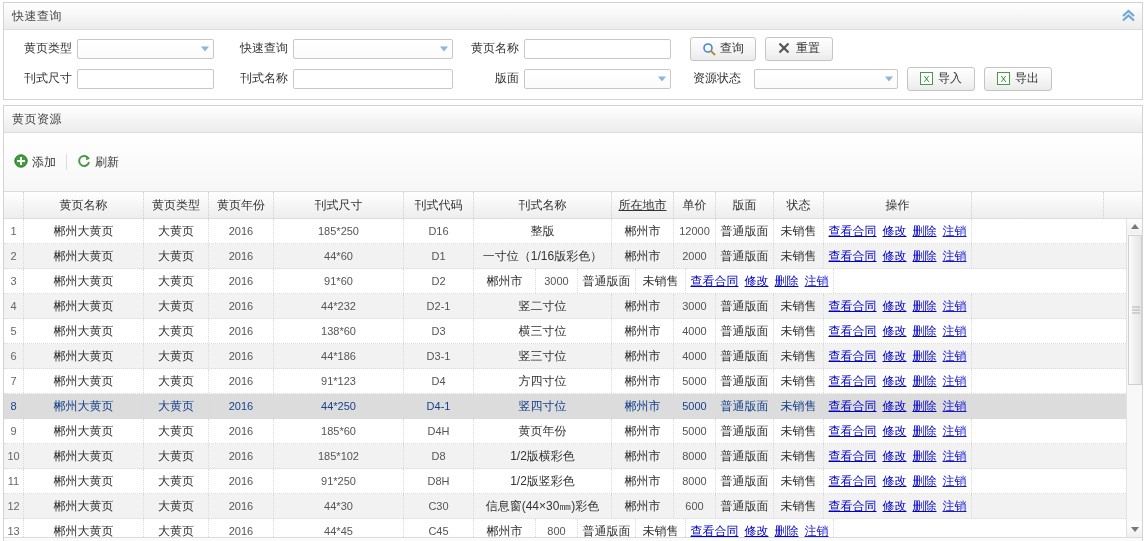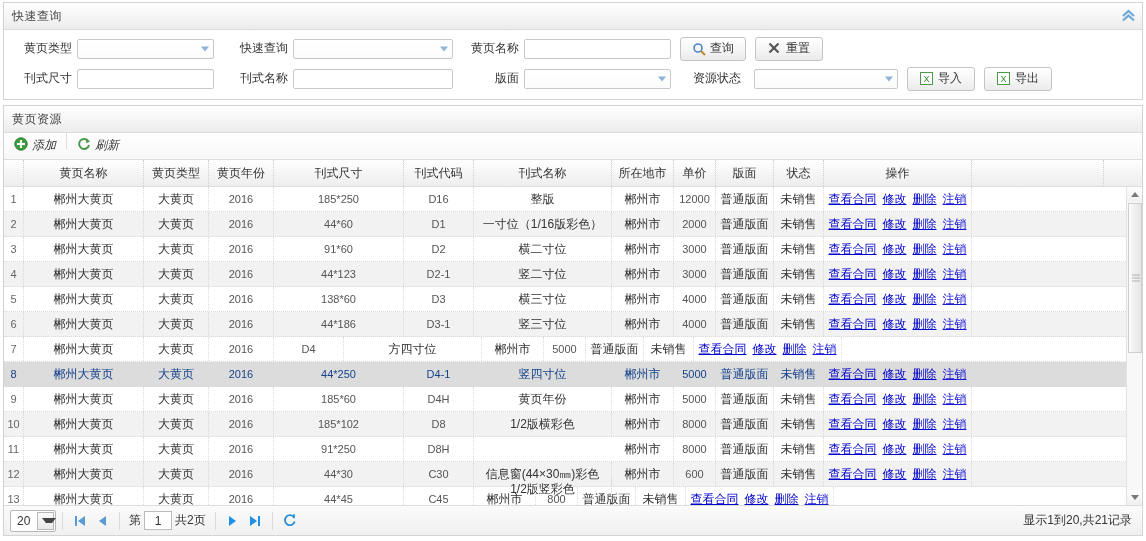--- a/index.html
+++ b/index.html
@@ -109,25 +109,24 @@
   
   .panel2 {
     margin: 5px 3px 0 3px;
     border: 1px solid #d3d3d3;
     background: #fff;
     box-sizing: border-box;
   }
   .toolbar {
     height: 26px;
     display: flex;
-    align-items: flex-start;
+    align-items: center;
     background: linear-gradient(to bottom,#ffffff 0%,#f7f7f7 100%);
     border-bottom: 1px solid #dcdcdc;
-    padding: 0 2px;
-    font-style: italic;
+    padding: 16px 2px;
   }
   .tb-btn {
     display: inline-flex;
     align-items: center;
     gap: 4px;
     height: 22px;
     padding: 0 7px;
     font-size: 12px;
     color: #333;
     cursor: pointer;
@@ -304,21 +303,21 @@
           <label style="width:52px">快速查询</label>
           <div class="sel" style="width:160px">
             <span></span>
             <span class="arrow"></span>
           </div>
         </div>
         <div class="fld" style="margin-left:14px">
           <label style="width:52px">黄页名称</label>
           <input class="txt" style="width: 147px;" value="">
         </div>
-        <div class="btn" style="margin-left:9px;width:48px">
+        <div class="btn" style="margin-left:19px;width:48px">
           <span class="ic">
             <svg width="14" height="14" viewBox="0 0 14 14">
               <circle cx="6" cy="6" r="4" fill="none" stroke="#4a86c8" stroke-width="1.6"></circle>
               <line x1="9" y1="9" x2="13" y2="13" stroke="#c08a2a" stroke-width="2"></line>
             </svg>
           </span>
           <span>查询</span>
         </div>
         <div class="btn" style="margin-left:9px;width:68px">
           <span class="ic">
@@ -406,21 +405,21 @@
 
     <div class="grid-wrap">
       <div class="grid-head">
           <div class="hc" style="width: 20px; flex: 0 0 20px;"></div>
           <div class="hc" style="width: 120px; flex: 0 0 120px;">黄页名称</div>
           <div class="hc" style="width: 65px; flex: 0 0 65px;">黄页类型</div>
           <div class="hc" style="width: 65px; flex: 0 0 65px;">黄页年份</div>
           <div class="hc" style="width: 130px; flex: 0 0 130px;">刊式尺寸</div>
           <div class="hc" style="width: 70px; flex: 0 0 70px;">刊式代码</div>
           <div class="hc" style="width: 138px; flex: 0 0 138px;">刊式名称</div>
-          <div class="hc" style="width: 62px; flex: 0 0 62px;">所在地市</div>
+          <div class="hc" style="width: 62px; flex: 0 0 62px; text-decoration: underline;">所在地市</div>
           <div class="hc" style="width: 42px; flex: 0 0 42px;">单价</div>
           <div class="hc" style="width: 58px; flex: 0 0 58px;">版面</div>
           <div class="hc" style="width: 50px; flex: 0 0 50px;">状态</div>
           <div class="hc" style="width: 148px; flex: 0 0 148px;">操作</div>
           <div class="hc last" style="width: 132px; flex: 0 0 132px;"></div>
         </div>
       <div class="grid-body">
         <div id="rows-host">
             <div class="row">
               <div class="cell num" style="width: 20px; flex: 0 0 20px;">1</div>
@@ -462,39 +461,38 @@
               </div>
               <div class="cell last" style="width: 132px; flex: 0 0 132px;"></div>
             </div>
             <div class="row">
               <div class="cell num" style="width: 20px; flex: 0 0 20px;">3</div>
               <div class="cell" style="width: 120px; flex: 0 0 120px;">郴州大黄页</div>
               <div class="cell" style="width: 65px; flex: 0 0 65px;">大黄页</div>
               <div class="cell small" style="width: 65px; flex: 0 0 65px;">2016</div>
               <div class="cell small" style="width: 130px; flex: 0 0 130px;">91*60</div>
               <div class="cell small" style="width: 70px; flex: 0 0 70px;">D2</div>
-              <div class="cell" style="width: 138px; flex: 0 0 138px;">横二寸位</div>
               <div class="cell" style="width: 62px; flex: 0 0 62px;">郴州市</div>
               <div class="cell small" style="width: 42px; flex: 0 0 42px;">3000</div>
               <div class="cell" style="width: 58px; flex: 0 0 58px;">普通版面</div>
               <div class="cell" style="width: 50px; flex: 0 0 50px;">未销售</div>
               <div class="cell ops" style="width: 148px; flex: 0 0 148px;">
                 <a>查看合同</a>
                 <a>修改</a>
                 <a>删除</a>
                 <a class="logout">注销</a>
               </div>
               <div class="cell last" style="width: 132px; flex: 0 0 132px;"></div>
             </div>
             <div class="row alt">
               <div class="cell num" style="width: 20px; flex: 0 0 20px;">4</div>
               <div class="cell" style="width: 120px; flex: 0 0 120px;">郴州大黄页</div>
               <div class="cell" style="width: 65px; flex: 0 0 65px;">大黄页</div>
               <div class="cell small" style="width: 65px; flex: 0 0 65px;">2016</div>
-              <div class="cell small" style="width: 130px; flex: 0 0 130px;">44*123</div>
+              <div class="cell small" style="width: 130px; flex: 0 0 130px;">44*232</div>
               <div class="cell small" style="width: 70px; flex: 0 0 70px;">D2-1</div>
               <div class="cell" style="width: 138px; flex: 0 0 138px;">竖二寸位</div>
               <div class="cell" style="width: 62px; flex: 0 0 62px;">郴州市</div>
               <div class="cell small" style="width: 42px; flex: 0 0 42px;">3000</div>
               <div class="cell" style="width: 58px; flex: 0 0 58px;">普通版面</div>
               <div class="cell" style="width: 50px; flex: 0 0 50px;">未销售</div>
               <div class="cell ops" style="width: 148px; flex: 0 0 148px;">
                 <a>查看合同</a>
                 <a>修改</a>
                 <a>删除</a>
@@ -540,20 +538,21 @@
                 <a>删除</a>
                 <a class="logout">注销</a>
               </div>
               <div class="cell last" style="width: 132px; flex: 0 0 132px;"></div>
             </div>
             <div class="row">
               <div class="cell num" style="width: 20px; flex: 0 0 20px;">7</div>
               <div class="cell" style="width: 120px; flex: 0 0 120px;">郴州大黄页</div>
               <div class="cell" style="width: 65px; flex: 0 0 65px;">大黄页</div>
               <div class="cell small" style="width: 65px; flex: 0 0 65px;">2016</div>
+              <div class="cell small" style="width: 130px; flex: 0 0 130px;">91*123</div>
               <div class="cell small" style="width: 70px; flex: 0 0 70px;">D4</div>
               <div class="cell" style="width: 138px; flex: 0 0 138px;">方四寸位</div>
               <div class="cell" style="width: 62px; flex: 0 0 62px;">郴州市</div>
               <div class="cell small" style="width: 42px; flex: 0 0 42px;">5000</div>
               <div class="cell" style="width: 58px; flex: 0 0 58px;">普通版面</div>
               <div class="cell" style="width: 50px; flex: 0 0 50px;">未销售</div>
               <div class="cell ops" style="width: 148px; flex: 0 0 148px;">
                 <a>查看合同</a>
                 <a>修改</a>
                 <a>删除</a>
@@ -621,21 +620,21 @@
               </div>
               <div class="cell last" style="width: 132px; flex: 0 0 132px;"></div>
             </div>
             <div class="row">
               <div class="cell num" style="width: 20px; flex: 0 0 20px;">11</div>
               <div class="cell" style="width: 120px; flex: 0 0 120px;">郴州大黄页</div>
               <div class="cell" style="width: 65px; flex: 0 0 65px;">大黄页</div>
               <div class="cell small" style="width: 65px; flex: 0 0 65px;">2016</div>
               <div class="cell small" style="width: 130px; flex: 0 0 130px;">91*250</div>
               <div class="cell small" style="width: 70px; flex: 0 0 70px;">D8H</div>
-              <div class="cell" style="width: 138px; flex: 0 0 138px; margin-top: 40px;">1/2版竖彩色</div>
+              <div class="cell" style="width: 138px; flex: 0 0 138px;">1/2版竖彩色</div>
               <div class="cell" style="width: 62px; flex: 0 0 62px;">郴州市</div>
               <div class="cell small" style="width: 42px; flex: 0 0 42px;">8000</div>
               <div class="cell" style="width: 58px; flex: 0 0 58px;">普通版面</div>
               <div class="cell" style="width: 50px; flex: 0 0 50px;">未销售</div>
               <div class="cell ops" style="width: 148px; flex: 0 0 148px;">
                 <a>查看合同</a>
                 <a>修改</a>
                 <a>删除</a>
                 <a class="logout">注销</a>
               </div>

